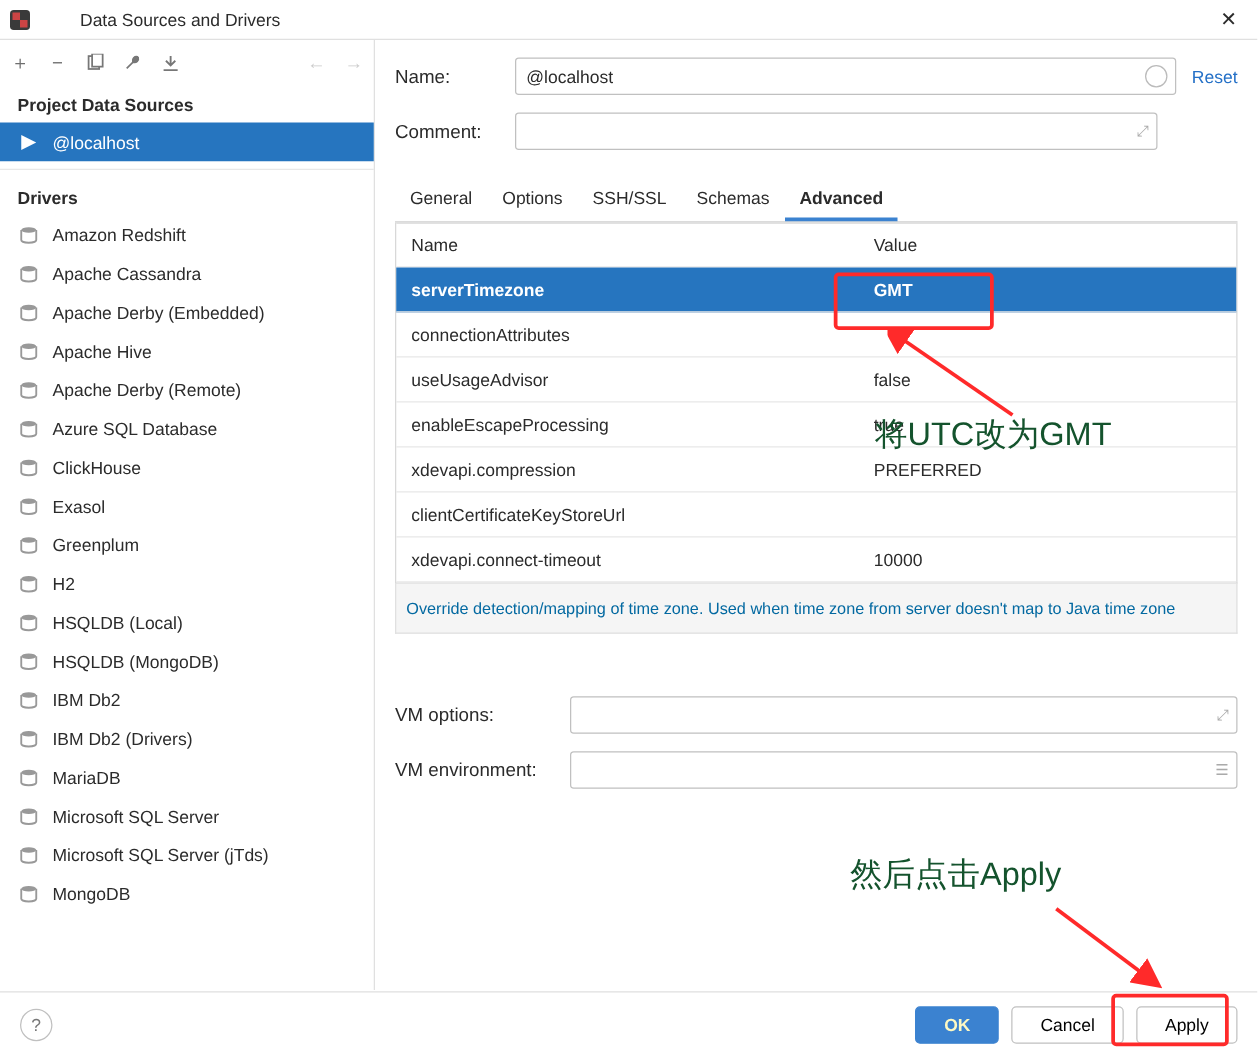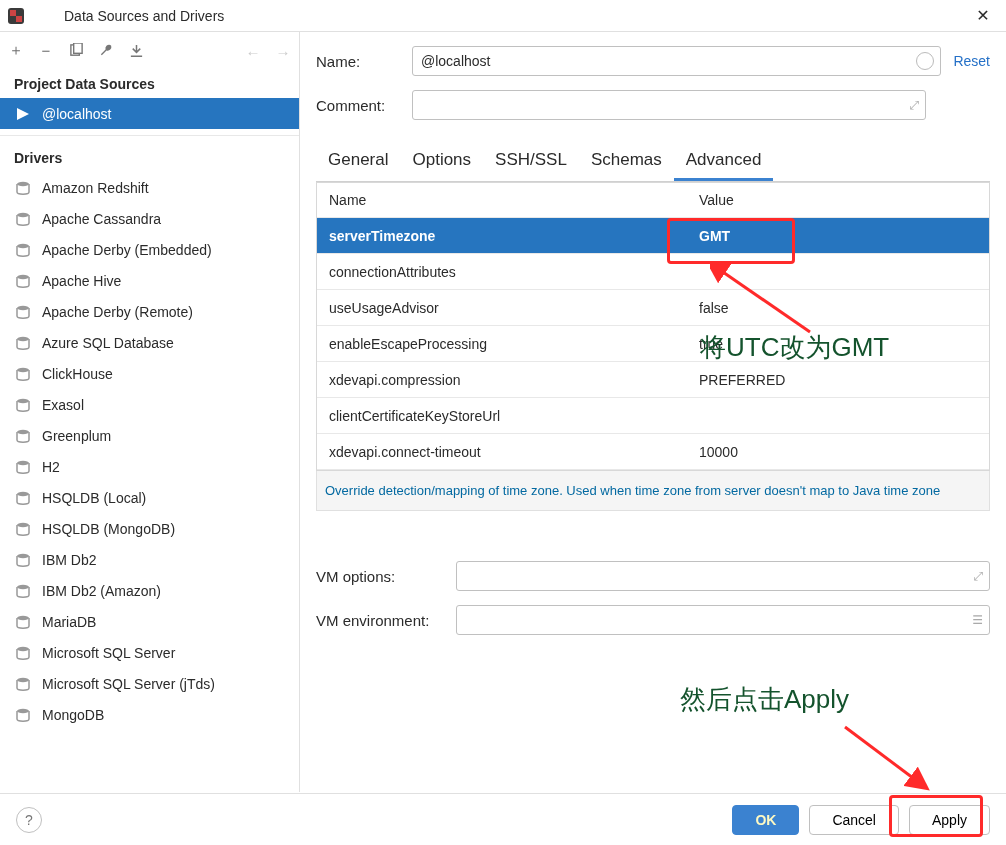--- a/index.html
+++ b/index.html
@@ -17,22 +17,22 @@
   .list-item { display: flex; align-items: center; height: 31px; padding: 0 14px; cursor: pointer; gap: 10px; }
   .list-item.sel { background: #2675BF; color: #fff; }
   .item-icon { width: 18px; height: 18px; display: inline-flex; align-items: center; justify-content: center; }
   .divider { height: 1px; background: #e8e8e8; margin: 6px 0; }
   .content { flex: 1; display: flex; flex-direction: column; padding: 14px 16px 0 16px; position: relative; }
   .row { display: flex; align-items: center; margin-bottom: 14px; }
   .row .lbl { width: 96px; font-size: 15px; }
   .row .field { flex: 1; height: 30px; border: 1px solid #c0c0c0; border-radius: 3px; padding: 0 28px 0 8px; font-size: 14px; position: relative; display: flex; align-items: center; }
   .reset { color: #2470c7; margin-left: 12px; cursor: pointer; }
   .tabs { display: flex; border-bottom: 1px solid #d0d0d0; margin-top: 8px; }
-  .tab { padding: 8px 12px; cursor: pointer; font-size: 17px; border-bottom: 3px solid transparent; }
-  .tab.active { border-bottom: 3px solid #3b82d0; }
+  .tab { padding: 8px 12px; cursor: pointer; font-size: 14px; border-bottom: 3px solid transparent; }
+  .tab.active { border-bottom: 3px solid #3b82d0; font-weight: bold; }
   .table { border: 1px solid #d8d8d8; border-top: none; }
   .trow { display: flex; border-bottom: 1px solid #e8e8e8; height: 36px; align-items: center; }
   .thead .trow { border-top: 1px solid #d8d8d8; }
   .tcell { padding: 0 12px; font-size: 14px; }
   .c-name { flex: 0 0 370px; }
   .c-val  { flex: 1; }
   .trow.sel { background: #2675BF; color: #fff; font-weight: bold; }
   .hint { padding: 12px 8px; font-size: 13px; color: #0369a1; background: #f5f5f5; border: 1px solid #e0e0e0; border-top: none; }
   .annot { position: absolute; color: #14532d; font-size: 26px; font-family: "Microsoft YaHei", sans-serif; pointer-events: none; }
   .redbox { position: absolute; border: 3px solid #ff2a2a; border-radius: 4px; pointer-events: none; }
@@ -214,21 +214,21 @@
           </span>
           <span>IBM Db2</span>
         </div>
         <div class="list-item">
           <span class="item-icon">
             <svg viewBox="0 0 16 16" width="16" height="16">
               <ellipse cx="8" cy="4" rx="6" ry="2.2" fill="#999"></ellipse>
               <path d="M2 4v8c0 1.2 2.7 2.2 6 2.2s6-1 6-2.2V4" fill="none" stroke="#999" stroke-width="1.5"></path>
             </svg>
           </span>
-          <span>IBM Db2 (Amazon)</span>
+          <span>IBM Db2 (Drivers)</span>
         </div>
         <div class="list-item">
           <span class="item-icon">
             <svg viewBox="0 0 16 16" width="16" height="16">
               <ellipse cx="8" cy="4" rx="6" ry="2.2" fill="#999"></ellipse>
               <path d="M2 4v8c0 1.2 2.7 2.2 6 2.2s6-1 6-2.2V4" fill="none" stroke="#999" stroke-width="1.5"></path>
             </svg>
           </span>
           <span>MariaDB</span>
         </div>

